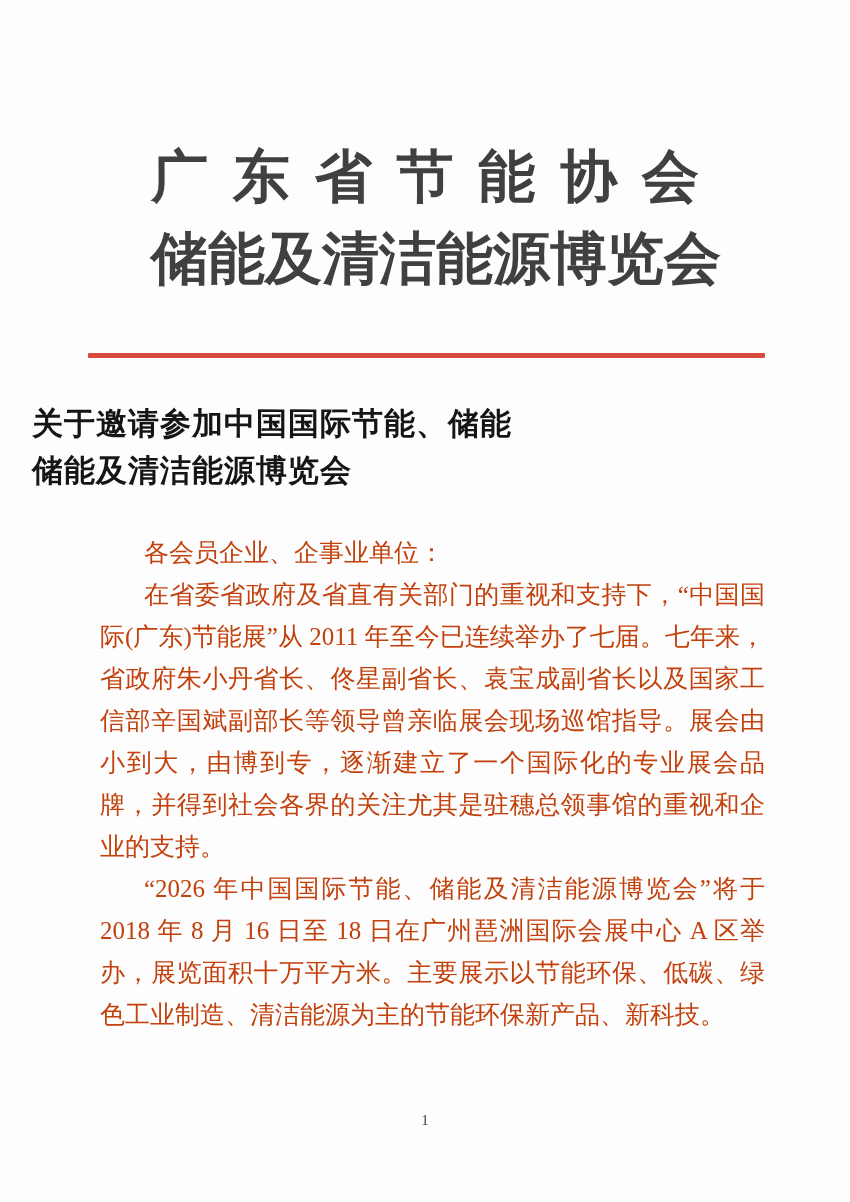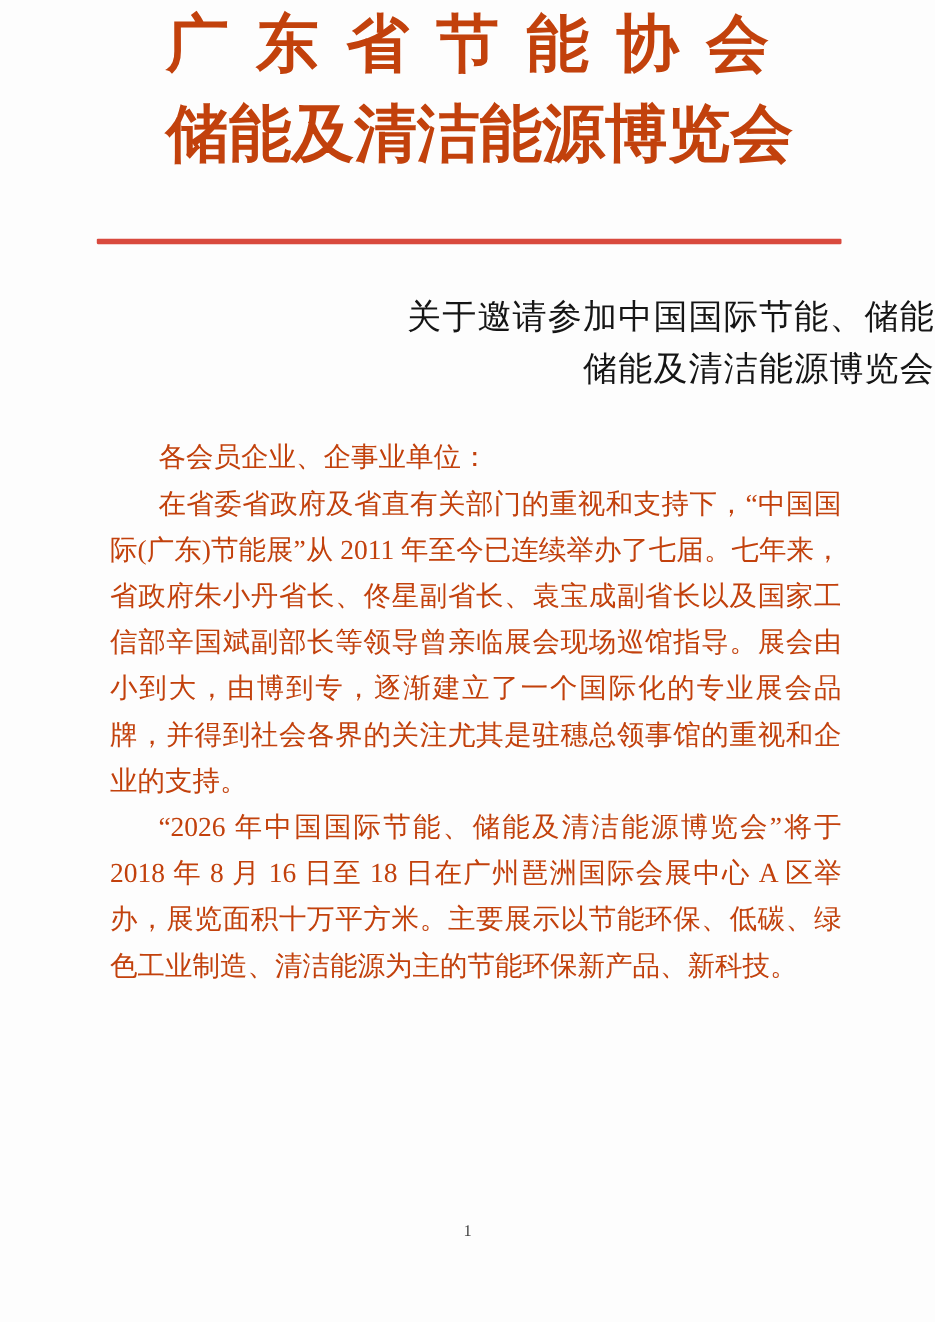--- a/index.html
+++ b/index.html
@@ -12,23 +12,24 @@
   }
   .page {
     position: relative;
     width: 850px;
     height: 1202px;
     background: #fdfdfd;
     color: #2b2b2b;
   }
   
   .letterhead {
+    padding-top: 136px;
     width: 548px;
     margin: 0 auto;
-    color: #c2410c;
+    color: #404040;
     font-weight: bold;
     font-size: 57px;
     line-height: 82px;
     text-align: justify;
     text-align-last: justify;
     white-space: nowrap;
   }
   .letterhead .lh-line {
     display: block;
     width: 548px;
@@ -47,24 +48,24 @@
     margin-top: 20px;
     margin-right: 117px;
     text-align: right;
     font-size: 24px;
     line-height: 30px;
     color: #222222;
   }
   
   .doc-title {
     margin-top: 42px;
-    text-align: right;
+    text-align: left;
     font-size: 31px;
     line-height: 47px;
-    font-weight: normal;
+    font-weight: bold;
     color: #151515;
     letter-spacing: 1px;
     margin-left: 32px;
   }
   
   .doc-body {
     margin: 38px 85px 0 100px;
     font-size: 25px;
     line-height: 42px;
     text-align: justify;

